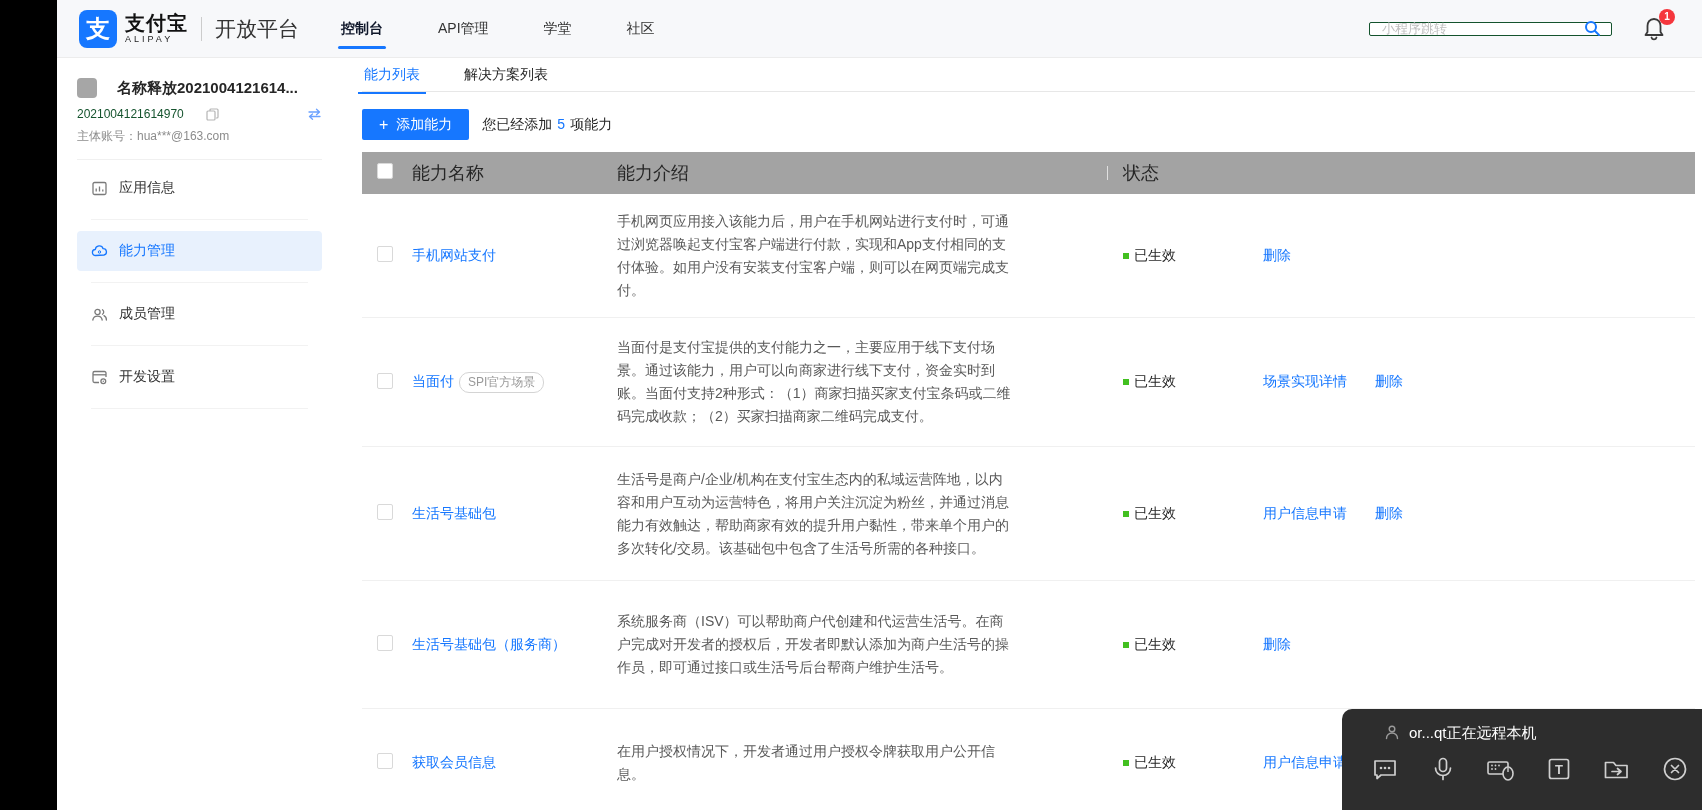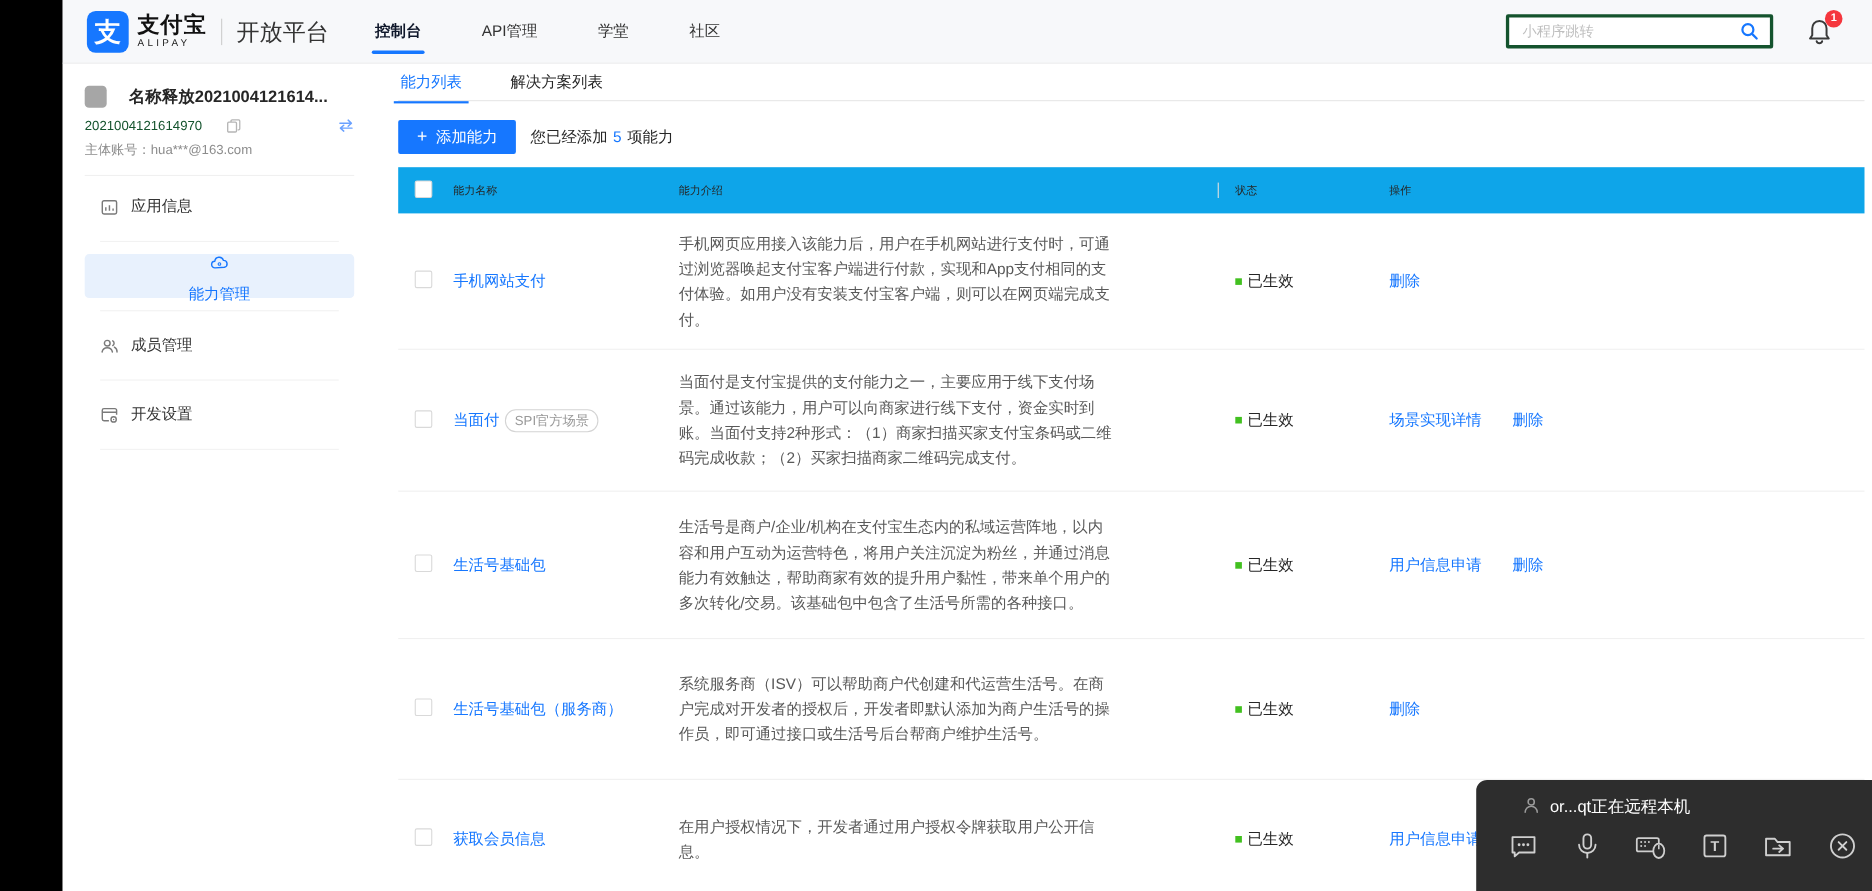--- a/index.html
+++ b/index.html
@@ -17,58 +17,58 @@
   .brand{margin-left:8px;line-height:1;flex:none;}
   .brand .cn{font-size:20px;font-weight:800;color:#111;letter-spacing:1px;}
   .brand .en{font-size:9px;color:#222;letter-spacing:3px;margin-top:2px;}
   .logo-div{width:1px;height:24px;background:#ccc;margin:0 13px;flex:none;}
   .product{font-size:21px;color:#333;flex:none;}
   .topnav{display:flex;margin-left:42px;gap:55px;}
   .topnav .nav-item{font-size:14px;color:#333;position:relative;cursor:pointer;padding:6px 0;}
   .topnav .nav-item.active{color:#0f172a;font-weight:bold;}
   .topnav .nav-item.active::after{content:'';position:absolute;left:-3px;right:-3px;bottom:-5px;height:3px;border-radius:2px;background:#1677ff;}
   .top-spacer{flex:1;}
-  .searchbox{width:243px;height:31px;background:#fff;border:3px solid #14532d;border-radius:2px;
+  .searchbox{width:243px;height:14px;background:#fff;border:1px solid #14532d;border-radius:2px;
              display:flex;align-items:center;padding:0 10px;box-sizing:border-box;flex:none;}
   .searchbox input{border:none;outline:none;flex:1;font-size:13px;color:#333;background:transparent;font-family:inherit;}
   .searchbox input::placeholder{color:#bfbfbf;}
   .bell-wrap{position:relative;margin-left:30px;margin-right:36px;flex:none;width:24px;height:26px;}
   .badge{position:absolute;top:-7px;right:-9px;min-width:16px;height:16px;border-radius:8px;background:#f5363d;
          color:#fff;font-size:10px;display:flex;align-items:center;justify-content:center;font-weight:bold;}
 
   
   .sidebar{position:absolute;left:57px;top:58px;width:283px;bottom:0;background:#fff;box-sizing:border-box;padding:20px 18px 0 20px;}
   .app-row{display:flex;align-items:center;}
   .avatar{width:20px;height:20px;border-radius:4px;background:#a6a6a6;flex:none;}
   .app-name{margin-left:20px;font-size:15px;font-weight:bold;color:#262626;white-space:nowrap;overflow:hidden;text-overflow:ellipsis;}
   .id-row{display:flex;align-items:center;margin-top:9px;font-size:12px;color:#14532d;}
   .id-row .swap{margin-left:auto;}
   .acct-row{margin-top:7px;font-size:12px;color:#8c8c8c;}
   .side-divider{height:1px;background:#f0f0f0;margin:14px 0 8px 0;}
   .menu-item{display:flex;align-items:center;gap:11px;height:40px;padding:0 14px;margin:0 0 0 0;border-radius:4px;
              font-size:14px;color:#333;cursor:pointer;}
-  .menu-item.active{background:#e8f1fd;color:#1677ff;flex-direction:column;}
+  .menu-item.active{background:#e8f1fd;color:#1677ff;}
   .menu-sep{height:1px;background:#f2f2f2;margin:11px 14px;}
   .mi-icon{width:17px;height:17px;flex:none;display:flex;}
 
   
   .main{position:absolute;left:340px;top:58px;right:0;bottom:0;background:#fff;box-sizing:border-box;padding:0 7px 0 22px;}
   .tabbar{display:flex;gap:40px;border-bottom:1px solid #e7e7e7;height:33px;align-items:flex-start;}
   .tab{font-size:14px;color:#262626;padding:8px 2px 9px 2px;position:relative;cursor:pointer;}
   .tab.active{color:#1677ff;}
   .tab.active::after{content:'';position:absolute;left:-4px;right:-4px;bottom:-1px;height:2px;background:#1677ff;}
   .toolbar{display:flex;align-items:center;margin-top:17px;}
   .add-btn{height:31px;background:#1677ff;color:#fff;border:none;border-radius:2px;font-size:14px;
            padding:0 17px;display:flex;align-items:center;gap:8px;cursor:pointer;font-family:inherit;}
   .add-btn .plus{font-size:16px;line-height:1;}
   .added-line{margin-left:13px;font-size:14px;color:#262626;}
   .added-line .count{color:#1677ff;margin:0 5px;}
 
   .table{margin-top:12px;}
-  .t-head{display:flex;align-items:center;height:42px;background:#0ea5e9;font-size:10px;color:#262626;}
+  .t-head{display:flex;align-items:center;height:42px;background:#a3a3a3;font-size:18px;color:#262626;}
   .t-row{display:flex;align-items:center;border-bottom:1px solid #f0f0f0;font-size:14px;}
   .t-row:nth-child(1){height:123px;}
   .t-row:nth-child(2){height:128px;}
   .t-row:nth-child(3){height:133px;}
   .t-row:nth-child(4){height:127px;}
   .t-row:nth-child(5){min-height:107px;}
   .col-check{width:50px;padding-left:15px;box-sizing:border-box;flex:none;}
   .col-name{width:205px;flex:none;display:flex;align-items:center;flex-wrap:wrap;row-gap:4px;}
   .col-desc{width:506px;flex:none;}
   .col-desc p{margin:0;width:398px;line-height:23px;color:#595959;}
@@ -227,21 +227,20 @@
         <span>您已经添加</span><span class="count">5</span><span>项能力</span>
       </div>
     </div>
 
     <div class="table">
       <div class="t-head">
         <div class="col-check"><span class="checkbox"></span></div>
         <div class="col-name">能力名称</div>
         <div class="col-desc">能力介绍</div>
         <div class="col-status">状态</div>
-        <div class="col-actions">操作</div>
       </div>
       <div>
   <div class="t-row">
     <div class="col-check"><span class="checkbox"></span></div>
     <div class="col-name">
       <a class="link">手机网站支付</a>
 
     </div>
     <div class="col-desc">
               <p>手机网页应用接入该能力后，用户在手机网站进行支付时，可通过浏览器唤起支付宝客户端进行付款，实现和App支付相同的支付体验。如用户没有安装支付宝客户端，则可以在网页端完成支付。</p>

